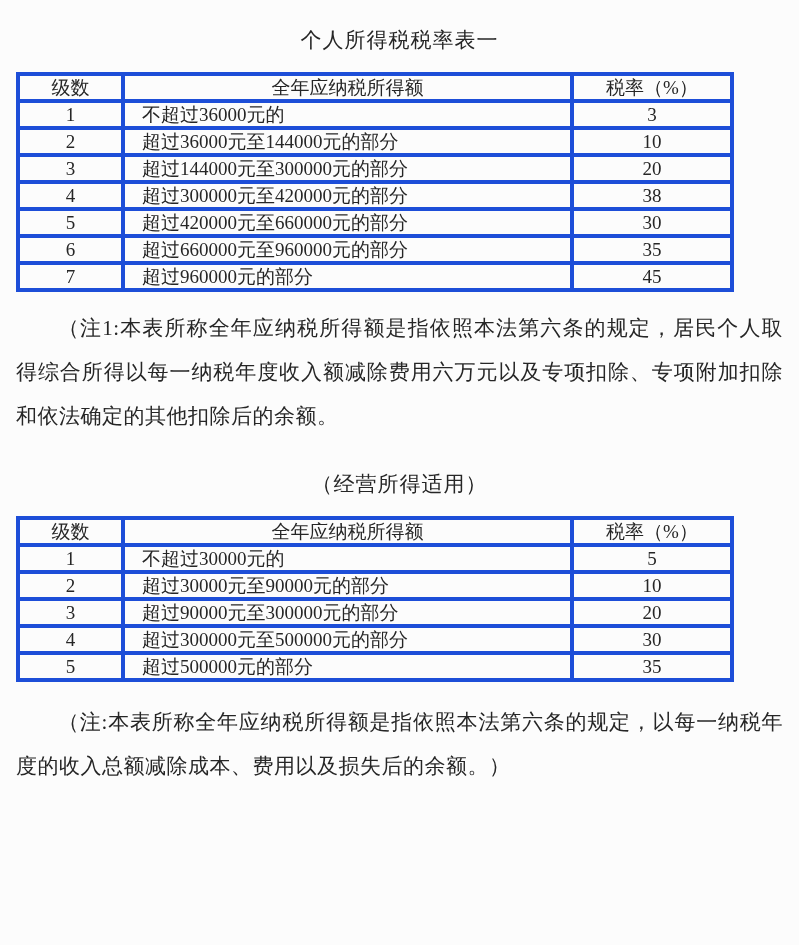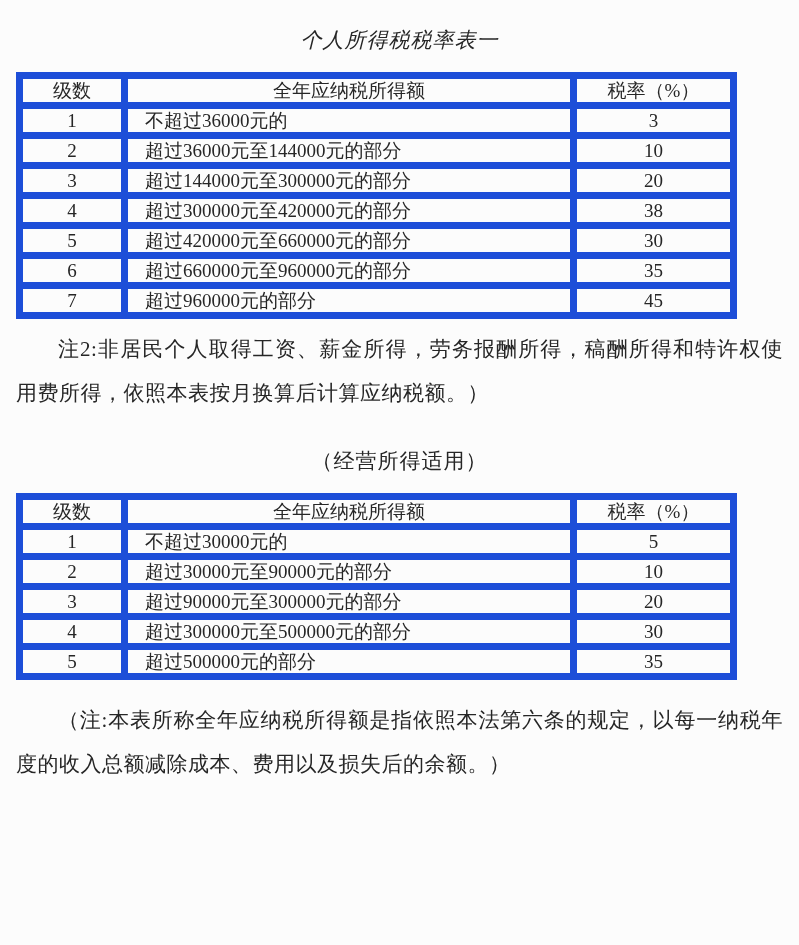--- a/index.html
+++ b/index.html
@@ -20,38 +20,38 @@
     height: 945px;
     padding: 0 16px;
   }
   .doc-title {
     font-size: 21px;
     line-height: 24px;
     text-align: center;
     font-weight: normal;
     letter-spacing: 1px;
   }
-  .t1-title    { padding-top: 28px; font-style: italic; }
+  .t1-title    { padding-top: 28px; }
   .t1-subtitle { margin-top: 36px; }
   .t2-title    { margin-top: 12px; }
   .t2-subtitle { margin-top: 34px; }
 
   table.tax-table {
     border-collapse: collapse;
     table-layout: fixed;
     width: 714px;
     margin-top: 20px;
     border: 2px solid #2a2a2a;
   }
   table.tax-table col.c1 { width: 105px; }
   table.tax-table col.c2 { width: 449px; }
   table.tax-table col.c3 { width: 160px; }
   table.tax-table th,
   table.tax-table td {
-    border: 7px solid #1d4ed8;
+    border: 4px solid #1d4ed8;
     height: 23px;
     padding: 0;
     font-size: 19px;
     line-height: 21px;
     font-weight: normal;
     text-align: center;
     vertical-align: middle;
     overflow: hidden;
     white-space: nowrap;
   }
@@ -123,21 +123,21 @@
         <td class="c-rate">35</td>
       </tr>
       <tr>
         <td class="c-level">7</td>
         <td class="c-income">超过960000元的部分</td>
         <td class="c-rate">45</td>
       </tr>
     </tbody>
   </table>
 
-  <p class="note note-2">注2:非居民个人取得工资、薪金所得，劳务报酬所得，稿酬所得和特许权使用费所得，依照本表按月换算后计算应纳税额。）</p>
+  <p class="note note-1">（注1:本表所称全年应纳税所得额是指依照本法第六条的规定，居民个人取得综合所得以每一纳税年度收入额减除费用六万元以及专项扣除、专项附加扣除和依法确定的其他扣除后的余额。</p>
 
   <div class="doc-title t2-subtitle">（经营所得适用）</div>
 
   <table class="tax-table">
     <colgroup>
         <col class="c1">
         <col class="c2">
         <col class="c3">
       </colgroup>
     <thead>

